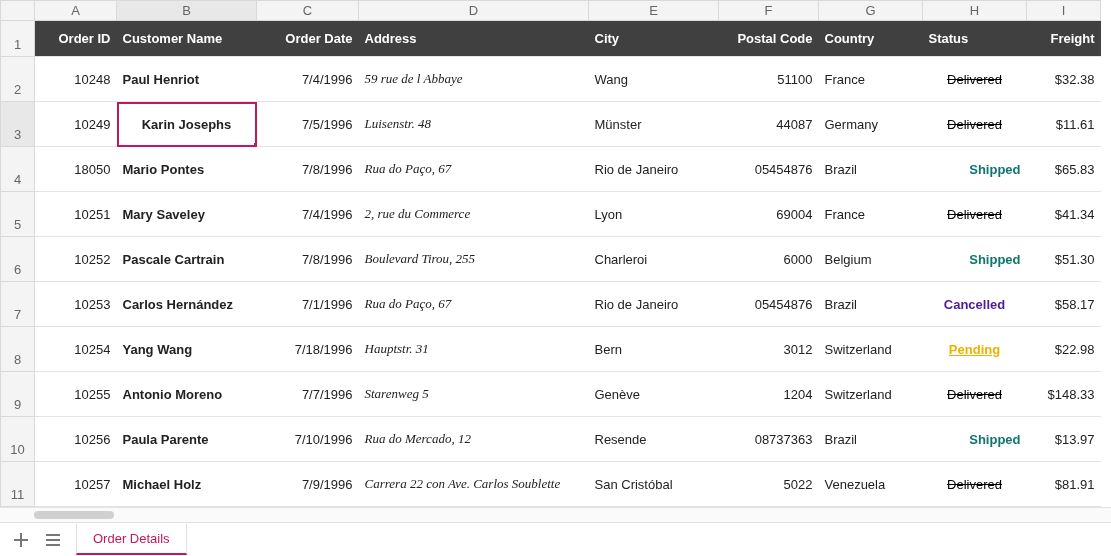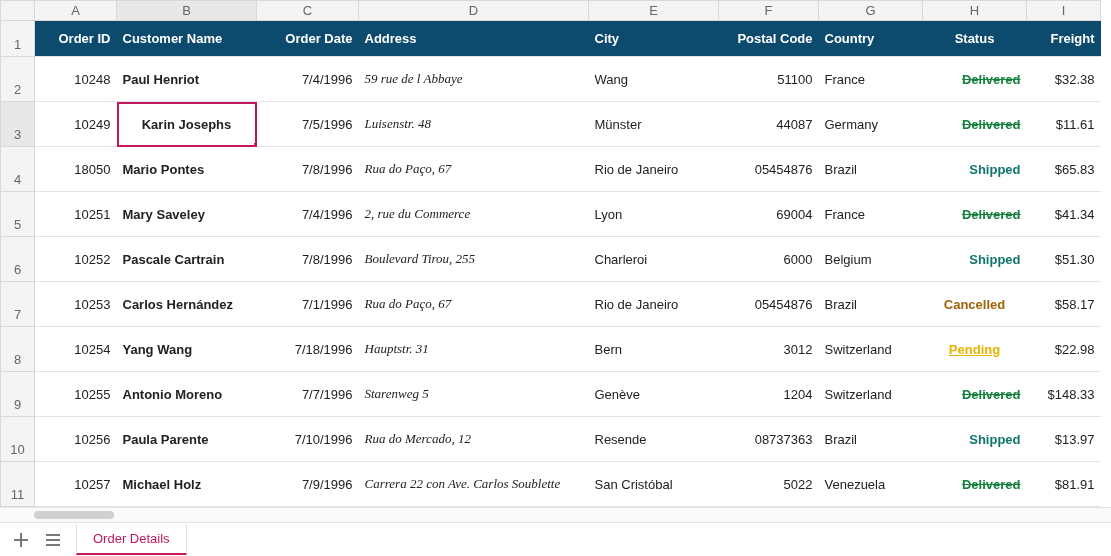--- a/index.html
+++ b/index.html
@@ -46,33 +46,33 @@
   }
   
   td {
     border-bottom: 1px solid #e3e3e3;
     padding: 0 6px;
     height: 45px;
     white-space: nowrap;
     overflow: hidden;
   }
   tr.hdr td {
-    background: #0c4a6e;
+    background: #404040;
     color: #fff;
     font-weight: 700;
     height: 36px;
     margin-left: 15px;
   }
   .r { text-align: right; }
-  .c { text-align: center; }
+  .c { }
   .bold { font-weight: 700; }
   .italic { font-style: italic; font-family: Liberation Serif, serif; }
-  .status-delivered { color:#15803d; font-weight:700; text-decoration: line-through; text-align:right; }
+  .status-delivered { color:#000000; font-weight:400; text-decoration: line-through; text-align:center; }
   .status-shipped   { color:#0f766e; font-weight:700; text-align:right; }
-  .status-cancelled { color:#a16207; font-weight:700; text-align:center; }
+  .status-cancelled { color:#4c1d95; font-weight:700; text-align:center; }
   .status-pending   { color:#e8b200; font-weight:700; text-decoration: underline; text-align:center; }
   
   .sel-cell {
     outline: 2px solid #c2185b;
     outline-offset: -2px;
     position: relative;
     text-align: center;
   }
   .sel-cell::after {
     content: "";

